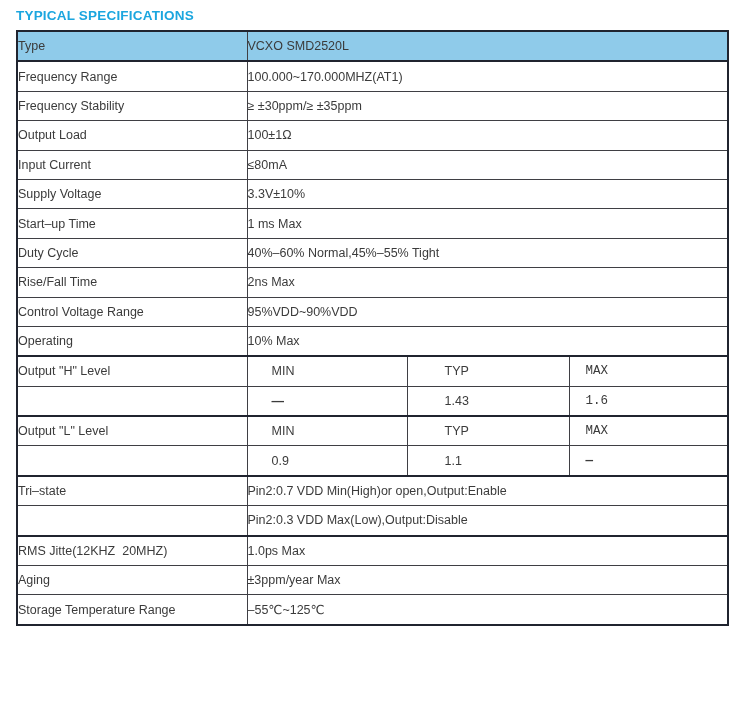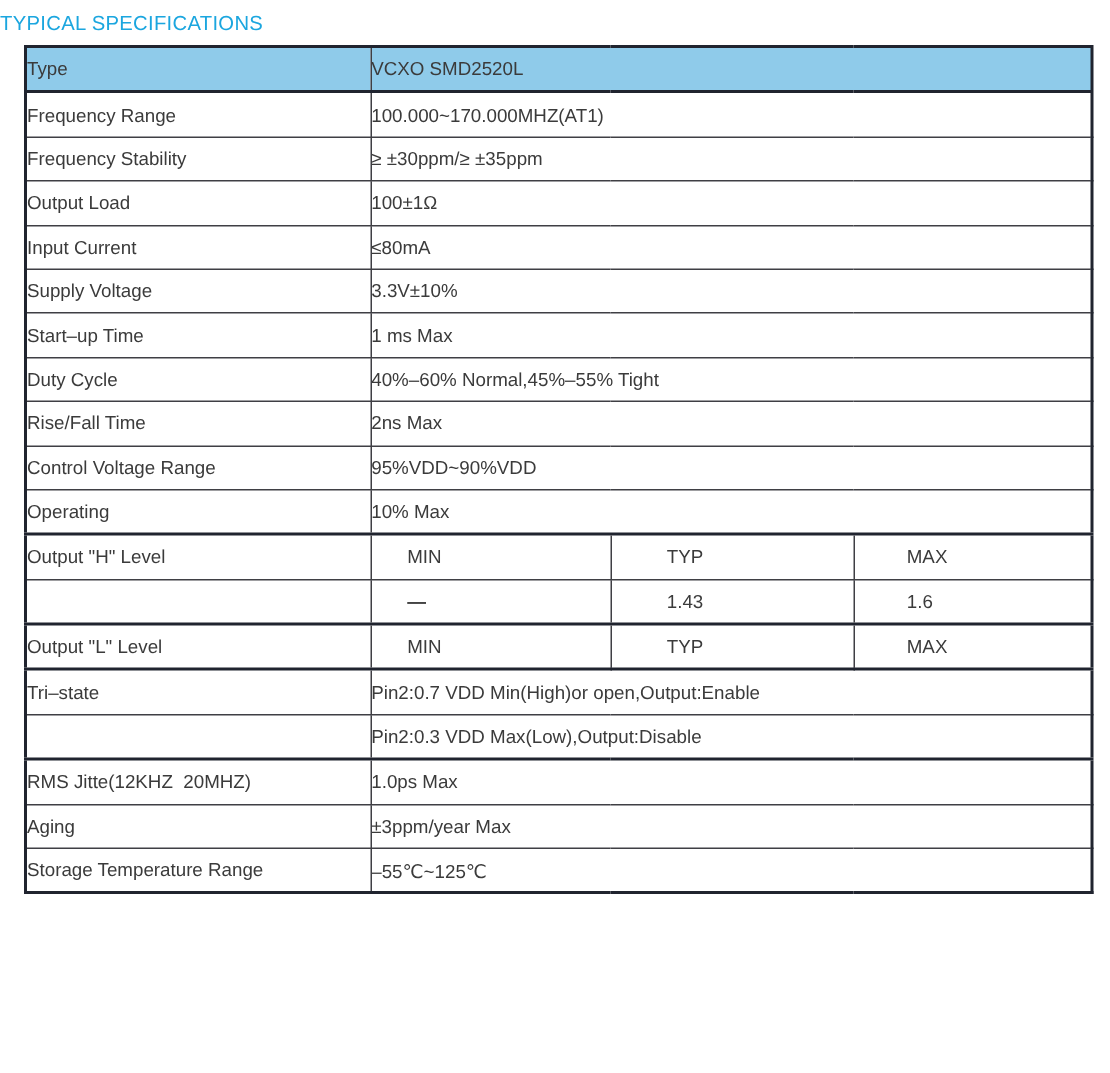--- a/index.html
+++ b/index.html
@@ -12,23 +12,23 @@
     color: #3b3b3b;
     -webkit-font-smoothing: antialiased;
   }
   .page {
     width: 740px;
     height: 715px;
     overflow: hidden;
     position: relative;
   }
   .doc-title {
-    margin: 8px 0 0 0;
+    margin: 8px 0 0 16px;
     font-size: 13.5px;
-    font-weight: normal;
+    font-weight: bold;
     letter-spacing: 0.2px;
     color: #1ba6df;
   }
   table.spec {
     margin: 7px 0 0 16px;
     width: 711px;
     border-collapse: collapse;
     table-layout: fixed;
     border: 2px solid #20242f;
     font-size: 12.5px;
@@ -48,21 +48,21 @@
   }
   td.value {
     padding-left: 48px;
   }
   td.sub {
     border-left: 2px solid #20242f;
     border-right: 2px solid #20242f;
   }
   td.sub.c1 { padding-left: 24px; }
   td.sub.c2 { padding-left: 37px; }
-  td.sub.c3 { padding-left: 35px; }
+  td.sub.c3 { padding-left: 16px; font-family: Liberation Mono, monospace; }
   tr.head td {
     background: #8fcbea;
     border-bottom: 2px solid #20242f;
     border-top: 2px solid #20242f;
     margin-left: 12px;
   }
   tr.sect td {
     border-top: 2px solid #20242f;
   }
   td.dash {
@@ -144,20 +144,26 @@
         <td class="sub c2">1.43</td>
         <td class="sub c3">1.6</td>
       </tr>
 
       <tr class="sect">
         <td class="label">Output "L" Level</td>
         <td class="sub c1">MIN</td>
         <td class="sub c2">TYP</td>
         <td class="sub c3">MAX</td>
       </tr>
+      <tr>
+        <td class="label"></td>
+        <td class="sub c1">0.9</td>
+        <td class="sub c2">1.1</td>
+        <td class="sub c3 dash">—</td>
+      </tr>
 
       <tr class="sect">
         <td class="label">Tri–state</td>
         <td class="value" colspan="3">Pin2:0.7 VDD Min(High)or open,Output:Enable</td>
       </tr>
       <tr>
         <td class="label"></td>
         <td class="value" colspan="3">Pin2:0.3 VDD Max(Low),Output:Disable</td>
       </tr>
 

